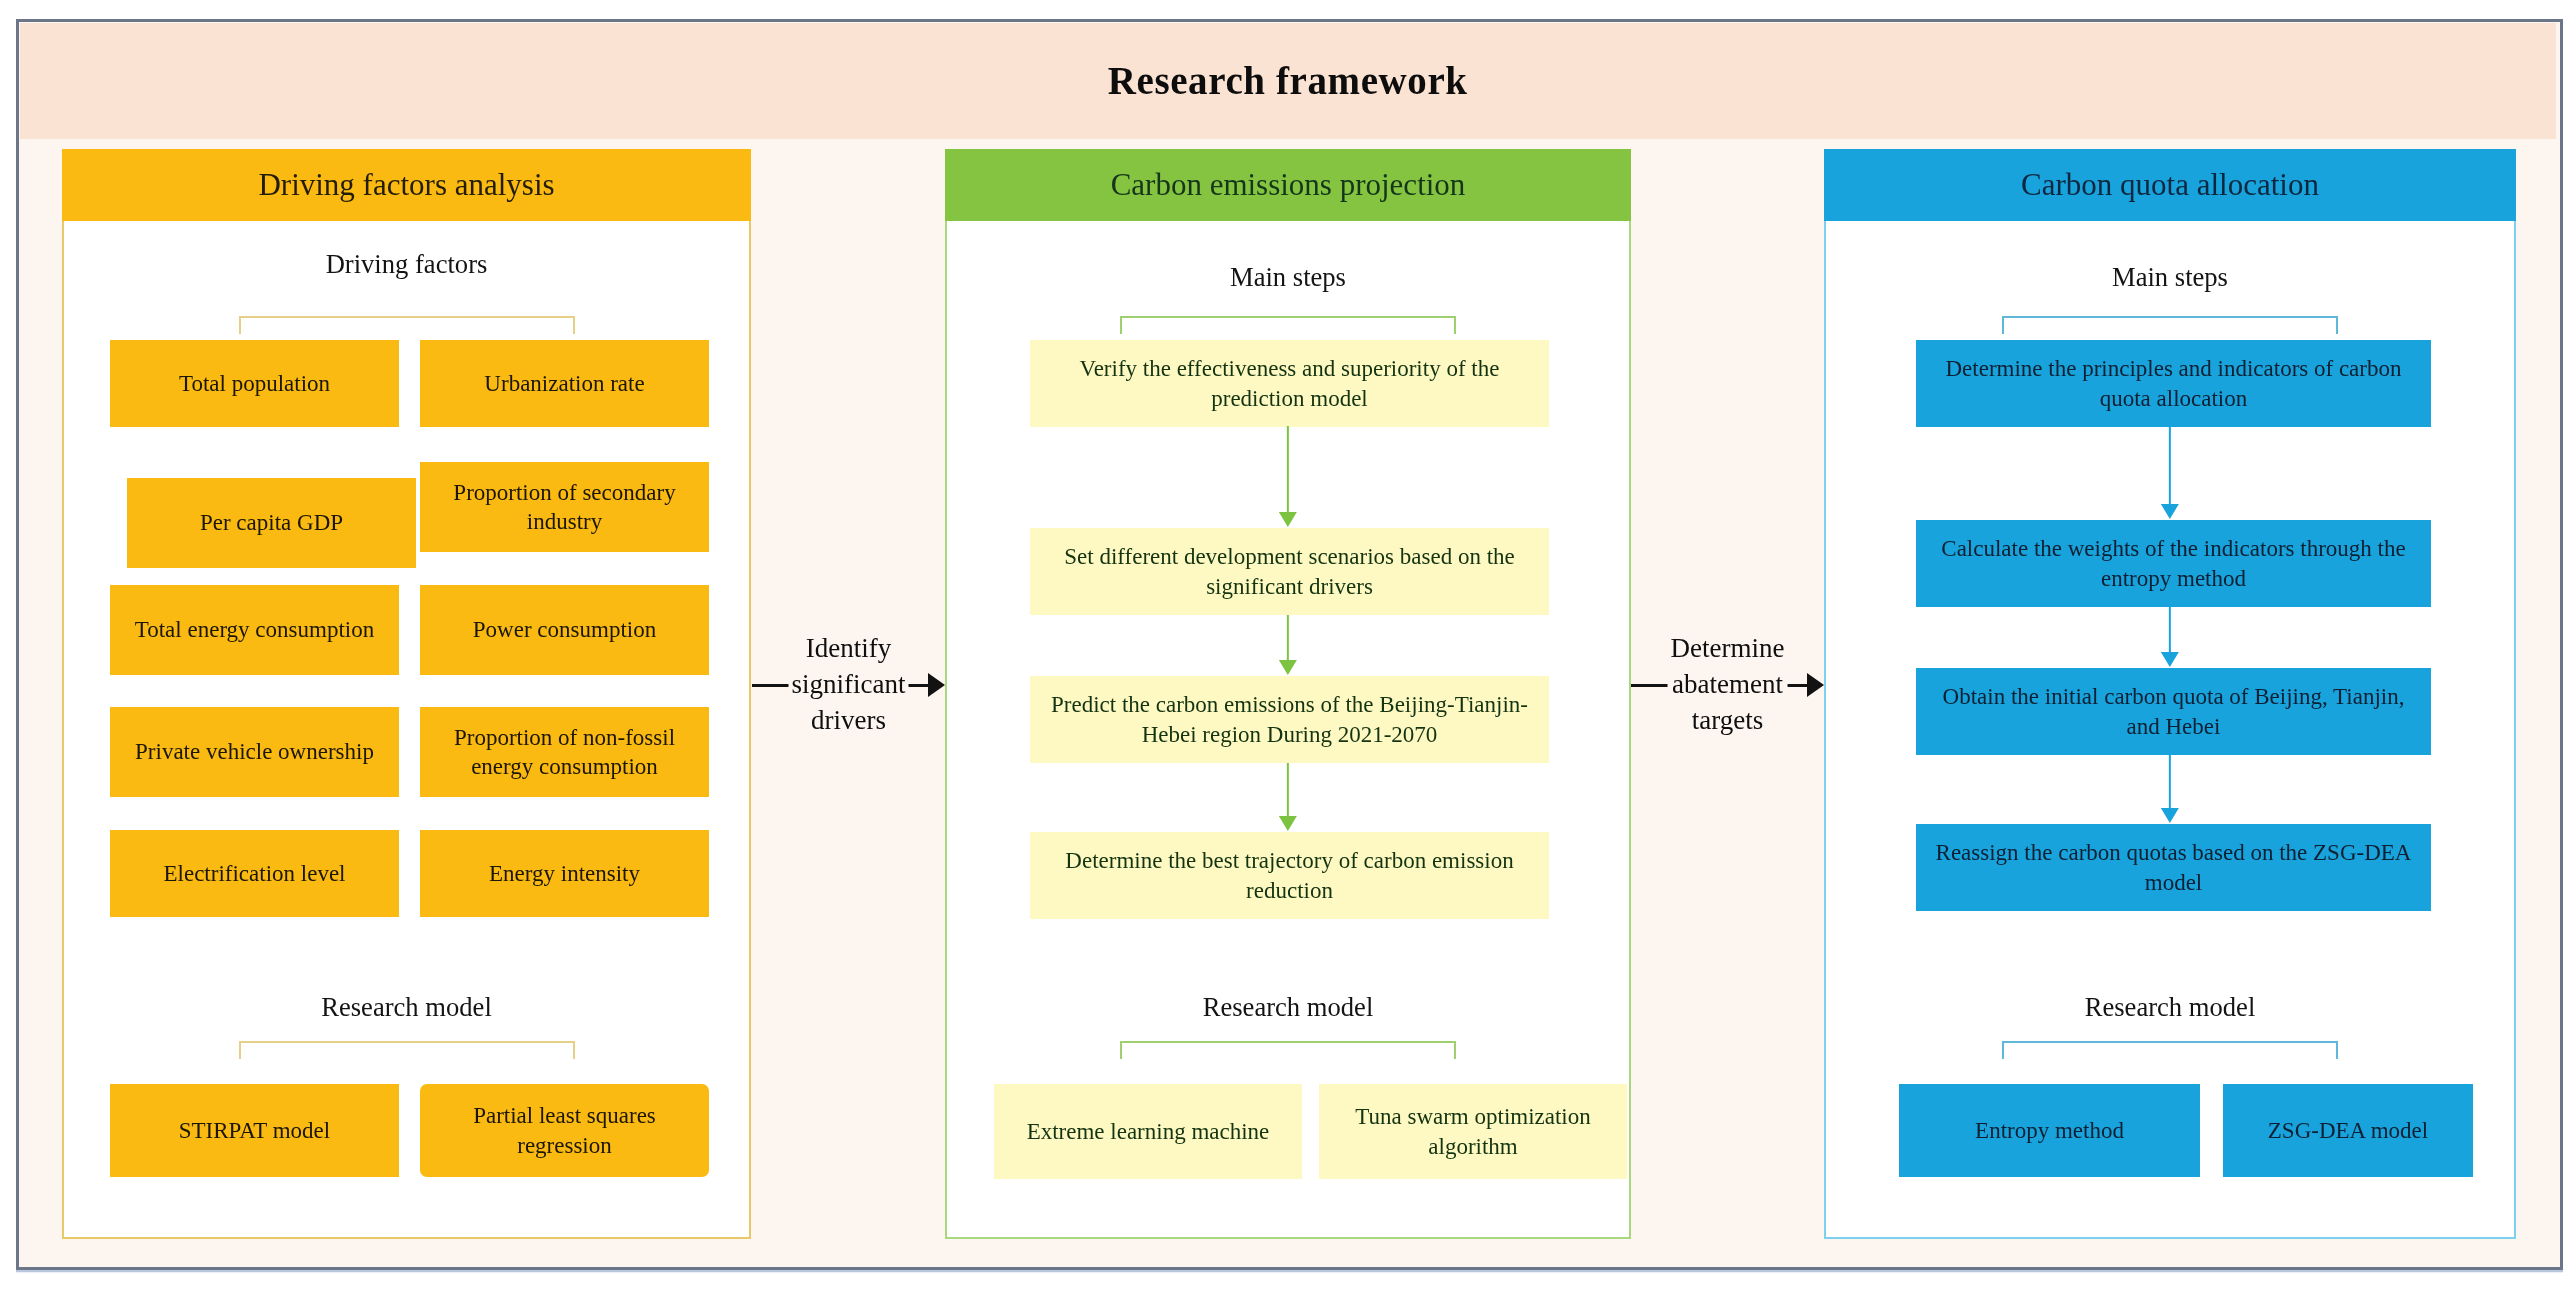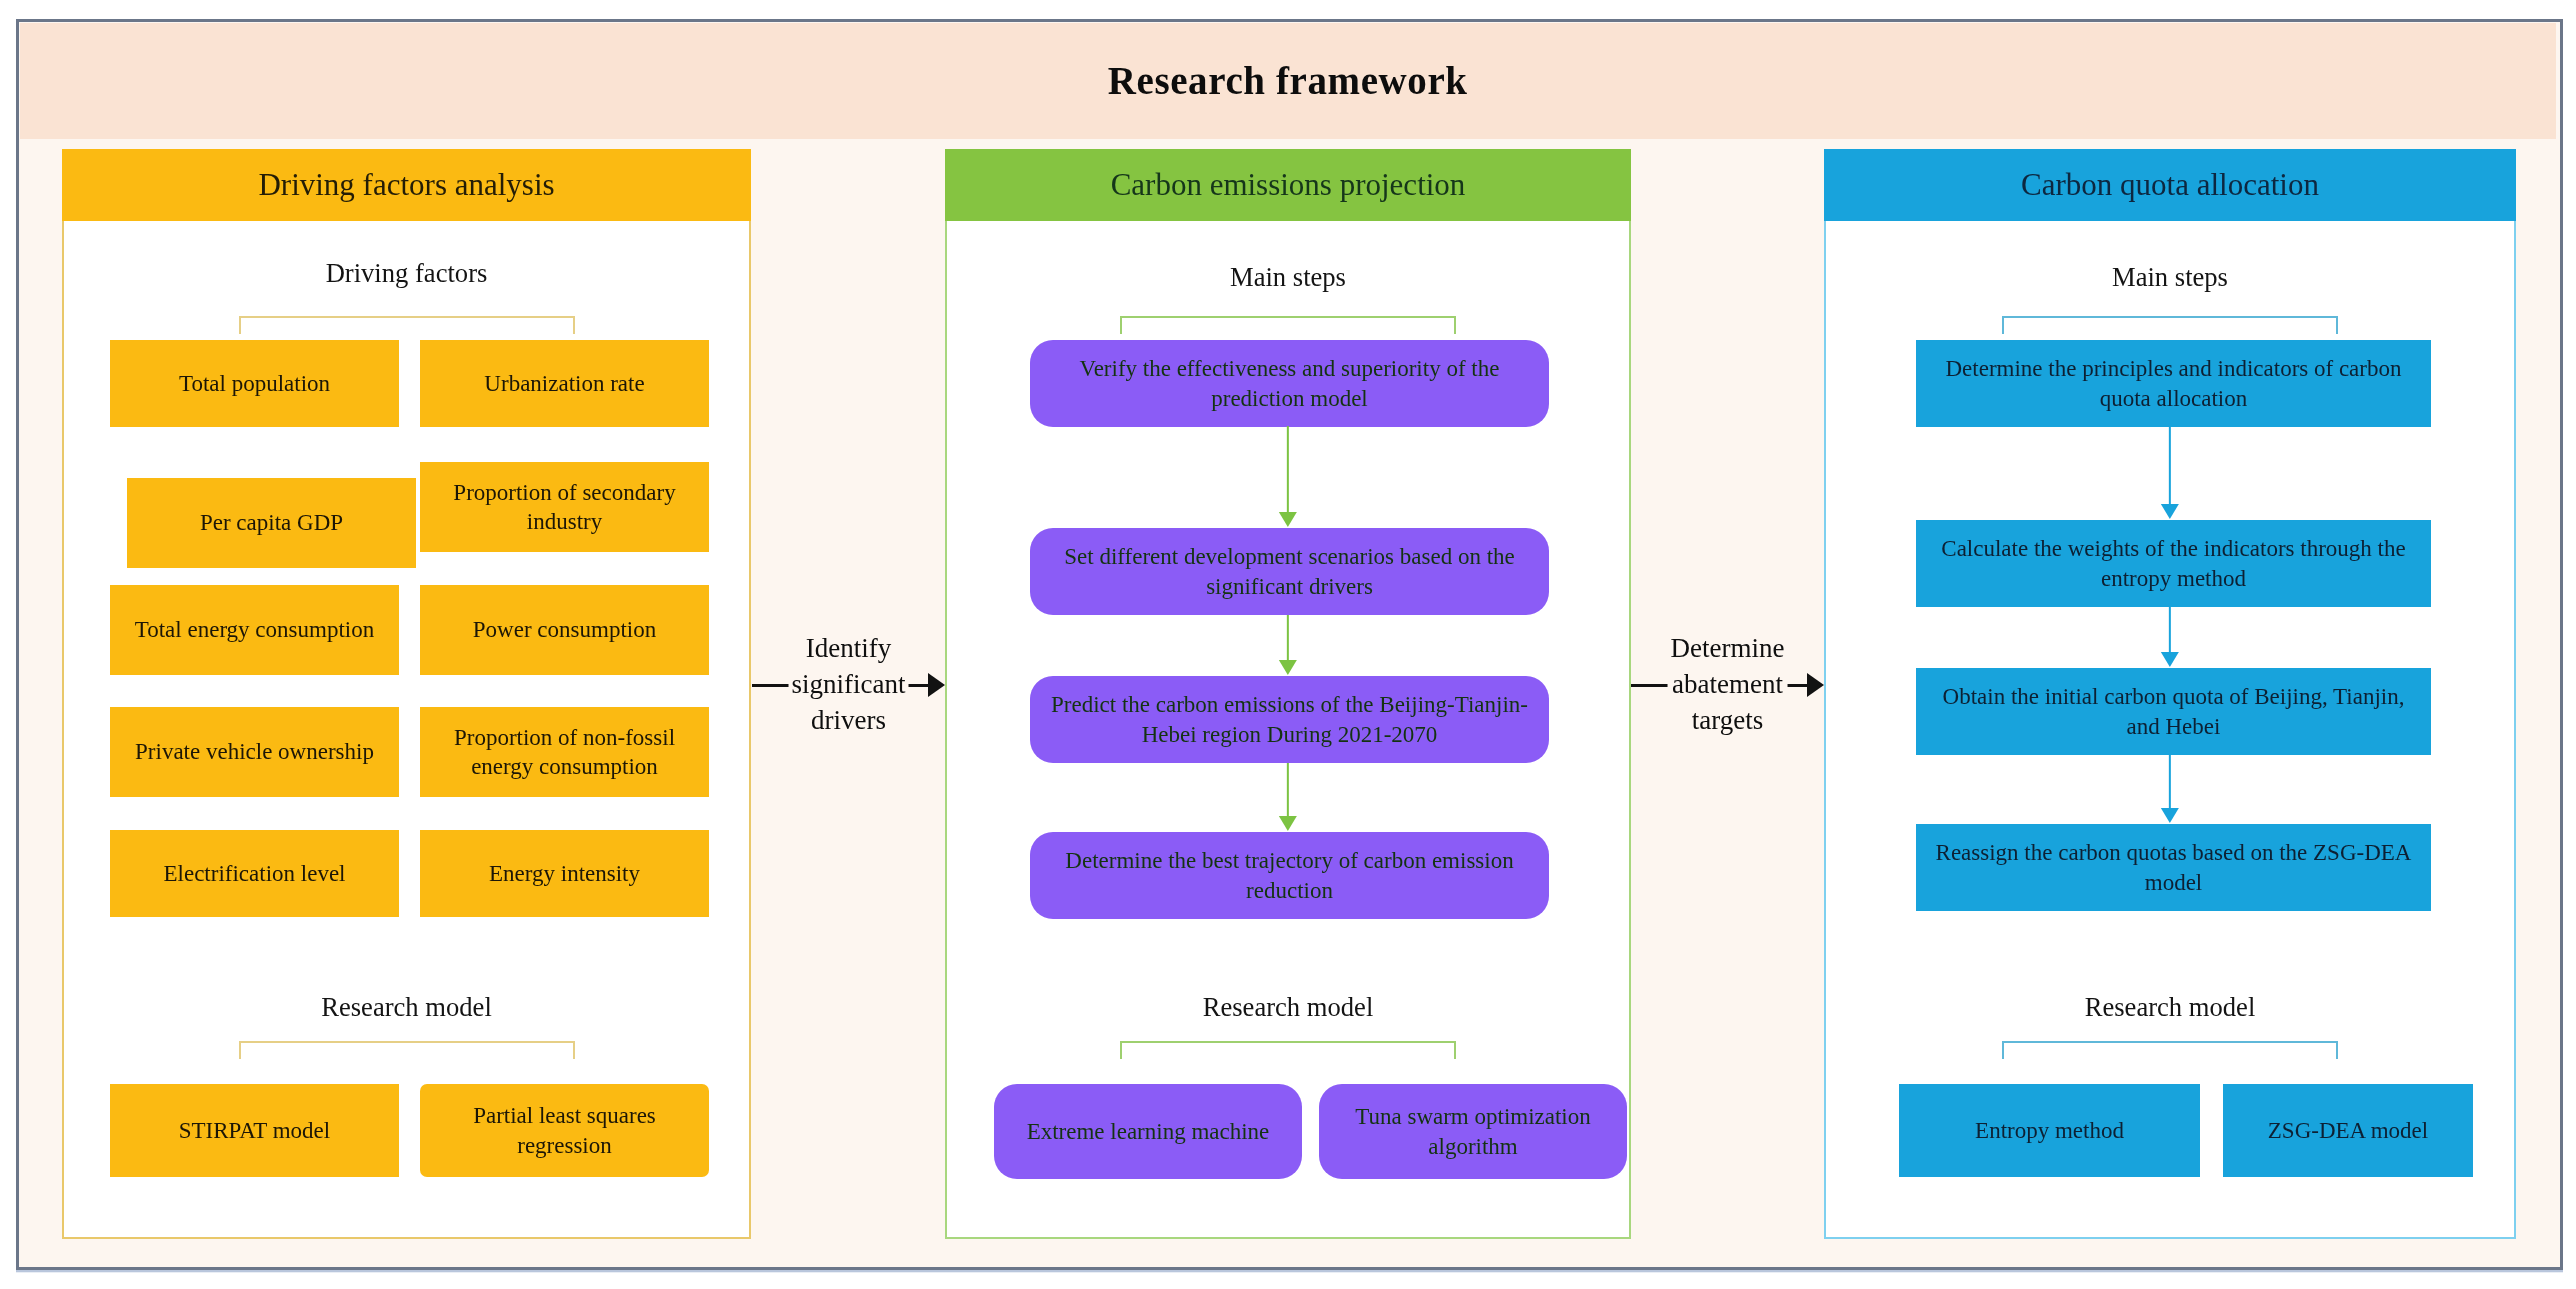--- a/index.html
+++ b/index.html
@@ -28,21 +28,21 @@
   .sec-label{position:absolute;left:0;right:0;text-align:center;font-size:26.6px;color:#141414;}
   .bracket{position:absolute;left:50%;transform:translateX(-50%);width:332px;height:16px;
            border-top:2.3px solid;border-left:2.3px solid;border-right:2.3px solid;}
   .panel-l .bracket{border-color:#e6cf86;}
   .panel-m .bracket{border-color:#9ed06f;}
   .panel-r .bracket{border-color:#5fb8d9;}
 
   .box{position:absolute;display:flex;align-items:center;justify-content:center;text-align:center;
        font-size:23px;line-height:1.28;padding:3.5px 16px;box-sizing:border-box;}
   .box-y{background:#fbba12;color:#1c1606;}
-  .box-g{background:#8b5cf6;color:#143311;border-radius:23px;}
+  .box-g{background:#fef9c3;color:#143311;}
   .box-b{background:#18a3dc;color:#0d2033;}
 
   
   .varrow{position:absolute;left:50%;transform:translateX(-50%);width:2.3px;}
   .panel-m .varrow{background:#7cc342;}
   .panel-r .varrow{background:#18a3dc;}
   .varrow .head{position:absolute;bottom:-14px;left:50%;transform:translateX(-50%);
                 width:0;height:0;border-left:9.3px solid transparent;border-right:9.3px solid transparent;
                 border-top:15px solid;}
   .panel-m .varrow .head{border-top-color:#7cc342;}
@@ -65,21 +65,21 @@
   <div class="frame"></div>
 
   <div class="banner">
     <div class="banner-title">Research framework</div>
   </div>
 
   <div class="panel panel-l">
     <div class="panel-header">
       <span class="panel-title">Driving factors analysis</span>
     </div>
-    <div class="sec-label" style="top:107px;">Driving factors</div>
+    <div class="sec-label" style="top:98px;">Driving factors</div>
     <div class="bracket" style="top:165px;"></div>
 
     <div class="box box-y" style="left:46px;top:189px;width:289px;height:87px;">Total population</div>
     <div class="box box-y" style="left:356px;top:189px;width:289px;height:87px;">Urbanization rate</div>
     <div class="box box-y" style="left:63px;top:311px;width:289px;height:90px;margin-top:16px;">Per capita GDP</div>
     <div class="box box-y" style="left:356px;top:311px;width:289px;height:90px;">Proportion of secondary industry</div>
     <div class="box box-y" style="left:46px;top:434px;width:289px;height:90px;">Total energy consumption</div>
     <div class="box box-y" style="left:356px;top:434px;width:289px;height:90px;">Power consumption</div>
     <div class="box box-y" style="left:46px;top:556px;width:289px;height:90px;">Private vehicle ownership</div>
     <div class="box box-y" style="left:356px;top:556px;width:289px;height:90px;">Proportion of non-fossil energy consumption</div>

